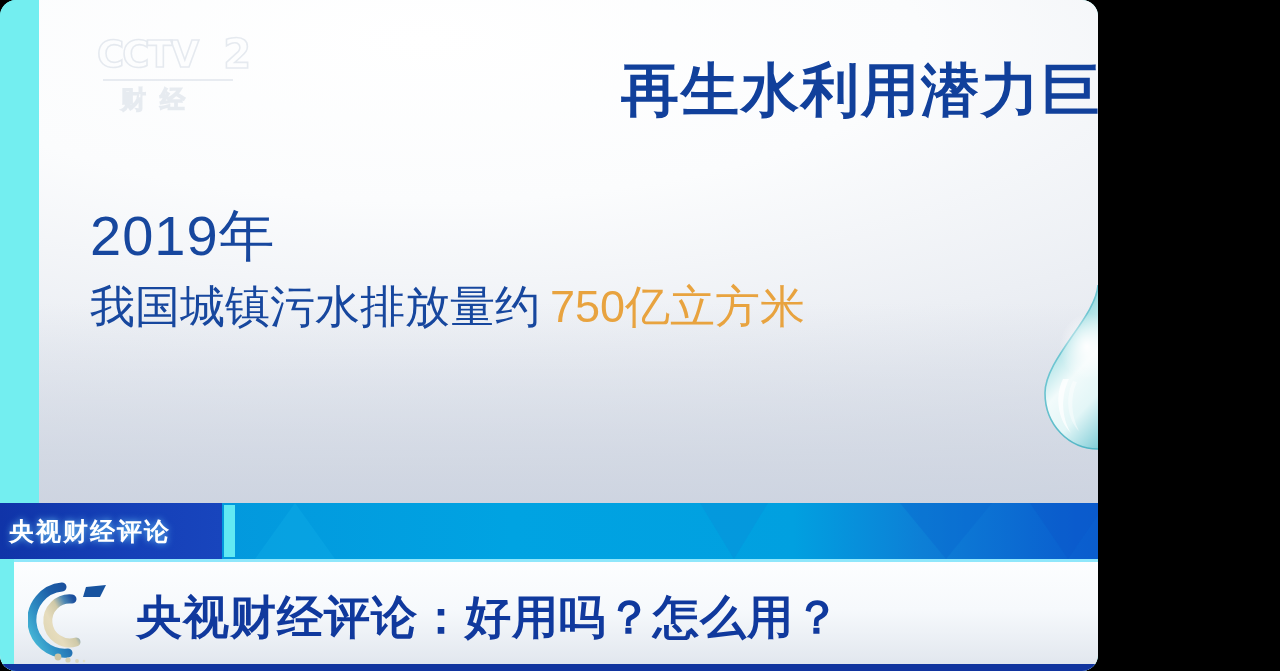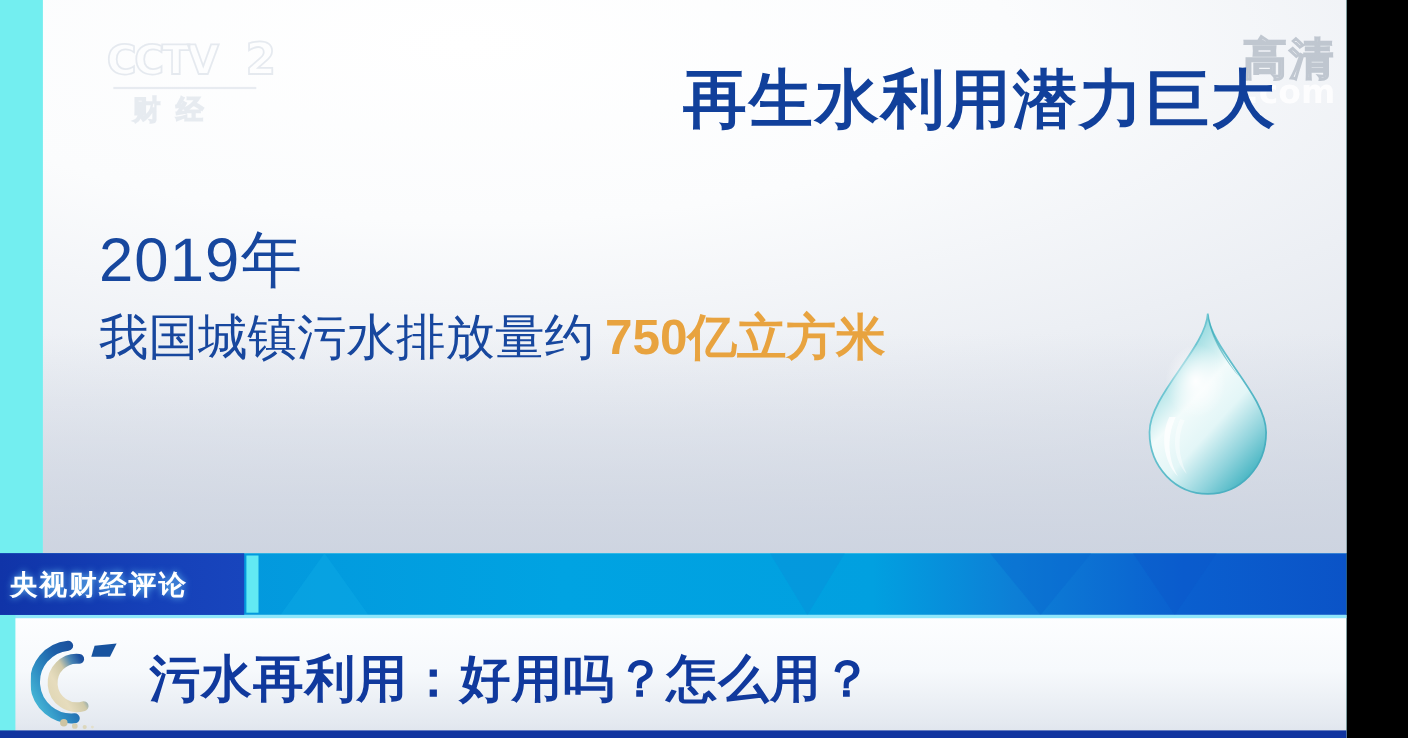--- a/index.html
+++ b/index.html
@@ -7,24 +7,25 @@
     margin: 0;
     padding: 0;
     background: #000;
   }
   body {
     font-family: "Liberation Sans", "DejaVu Sans", sans-serif;
   }
 
   #screen {
     position: relative;
-    width: 1224px;
+    width: 1098px;
     height: 671px;
     overflow: hidden;
     background: #7ef3f3;
+    border-radius: 16px;
   }
 
   
   .edge-strip {
     position: absolute;
     background: #73eef0;
   }
   #edge-left  { left: 0;  top: 0; width: 39px;  height: 503px; }
   #edge-right { left: 1236px; top: 0; width: 44px; height: 503px; }
 
@@ -147,21 +148,20 @@
   }
   .fact-line {
     font-size: 45px;
     font-weight: 400;
     line-height: 71px;
     color: #17479e;
     white-space: nowrap;
   }
   .fact-line .hl {
     color: #e8a33f;
-    font-weight: bold;
   }
   #fact-line-0 { font-size: 56px; letter-spacing: 1px; }
   #fact-line-1 .hl { margin-left: 10px; }
 
   
   #droplet {
     position: absolute;
     left: 1000px;
     top: 283px;
     width: 118px;
@@ -375,17 +375,17 @@
       <path d="M44 24 A 22 22 0 1 0 48 67" fill="none" stroke="url(#swooshInner)" stroke-width="9" stroke-linecap="round"></path>
 
       <path d="M58 12 L 78 10 L 72 22 L 55 22 Z" fill="#17539f"></path>
 
       <circle cx="30" cy="82" r="3.4" fill="#cdc4a3"></circle>
       <circle cx="40" cy="85" r="2.6" fill="#d6cfb2"></circle>
       <circle cx="49" cy="86" r="1.9" fill="#dcd7bd"></circle>
       <circle cx="56" cy="86" r="1.3" fill="#e3dfc9"></circle>
     </svg>
 
-    <div id="strap-headline">污水再利用：好用吗？怎么用？</div>
+    <div id="strap-headline">央视财经评论：好用吗？怎么用？</div>
     <div id="strap-rule-bottom"></div>
   </div>
 
 </div>
 
 </body></html>

